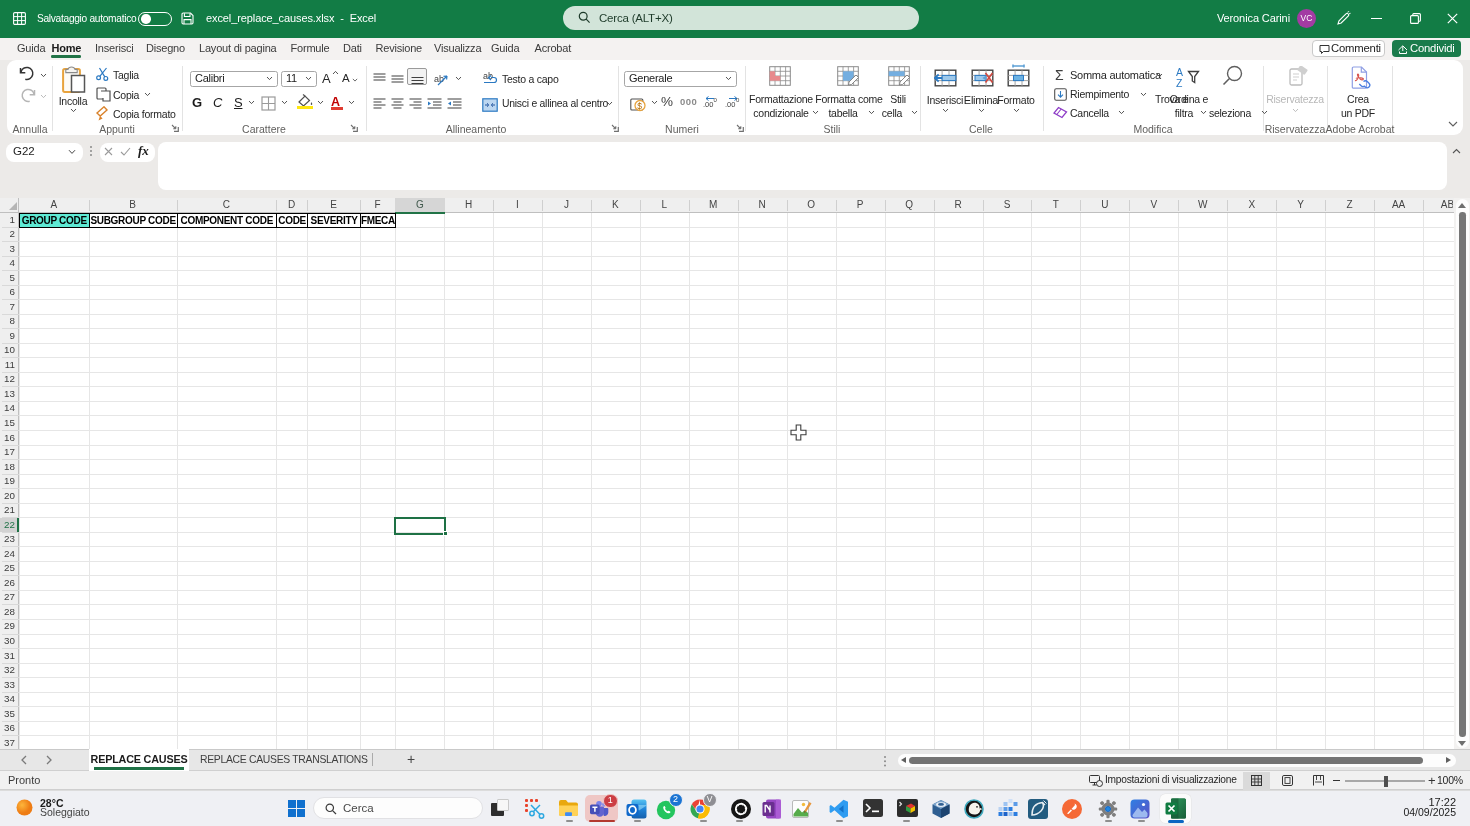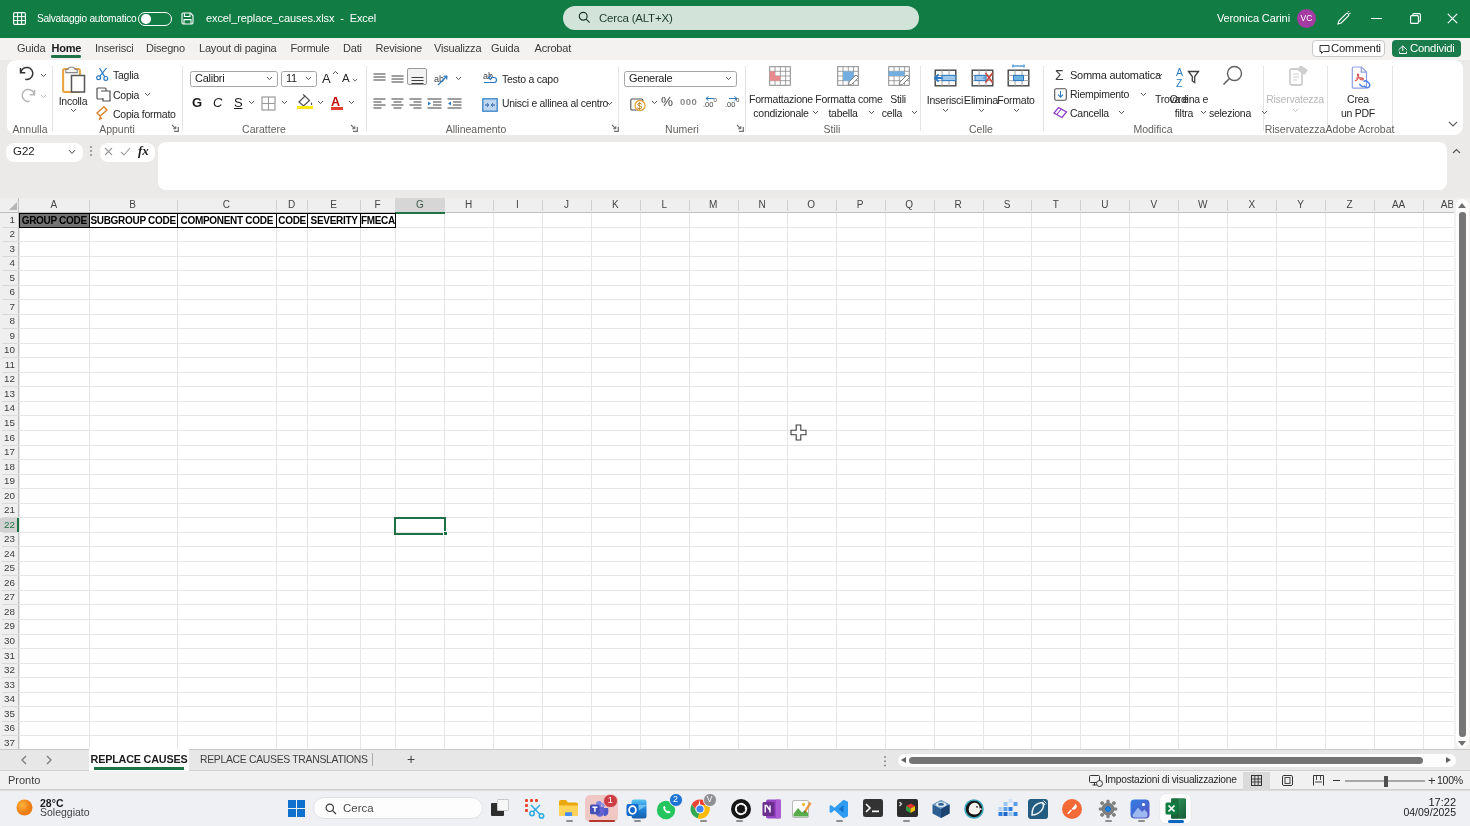--- a/index.html
+++ b/index.html
@@ -749,21 +749,21 @@
     </div>
 <div class="ab" style="left:2px;top:735.26px;width:17px;height:1px;background:#d9d9d9"></div>
 <div class="ab" style="left:0;top:735.76px;width:15px;height:14.535px;font-size:9.8px;color:#3c3c3c;text-align:right">
       <div style="line-height:14.535px">37</div>
     </div>
 <div class="ab" style="left:2px;top:749.795px;width:17px;height:1px;background:#d9d9d9"></div>
 <div class="ab" style="left:0;top:517.735px;width:19px;height:14.535px;background:#d2d2d2;border-right:2px solid #1e7145"></div>
 <div class="ab" style="left:0;top:517.735px;width:15px;height:14.535px;font-size:9.8px;color:#1e7145;text-align:right">
       <div style="line-height:14.535px">22</div>
     </div>
-<div class="ab" style="left:19px;top:212.5px;width:70.5px;height:15.2px;border:1.5px solid #000;background:#737373;font-weight:700;font-size:10px;letter-spacing:-0.3px;color:#000;text-align:center;overflow:hidden">
+<div class="ab" style="left:19px;top:212.5px;width:70.5px;height:15.2px;border:1.5px solid #000;background:#5eead4;font-weight:700;font-size:10px;letter-spacing:-0.3px;color:#000;text-align:center;overflow:hidden">
       <div style="line-height:13px">GROUP CODE</div>
     </div>
 <div class="ab" style="left:88.5px;top:212.5px;width:89.19999999999999px;height:15.2px;border:1.5px solid #000;background:#fff;font-weight:700;font-size:10px;letter-spacing:-0.3px;color:#000;text-align:center;overflow:hidden">
       <div style="line-height:13px">SUBGROUP CODE</div>
     </div>
 <div class="ab" style="left:176.7px;top:212.5px;width:100.19999999999999px;height:15.2px;border:1.5px solid #000;background:#fff;font-weight:700;font-size:10px;letter-spacing:-0.3px;color:#000;text-align:center;overflow:hidden">
       <div style="line-height:13px">COMPONENT CODE</div>
     </div>
 <div class="ab" style="left:275.9px;top:212.5px;width:32.400000000000034px;height:15.2px;border:1.5px solid #000;background:#fff;font-weight:700;font-size:10px;letter-spacing:-0.3px;color:#000;text-align:center;overflow:hidden">
       <div style="line-height:13px">CODE</div>

